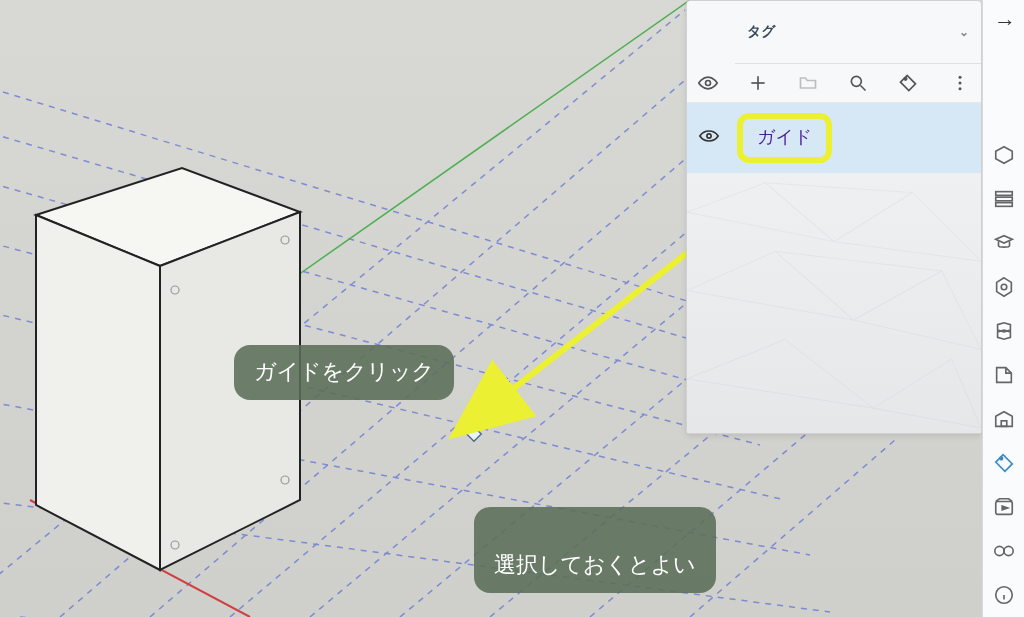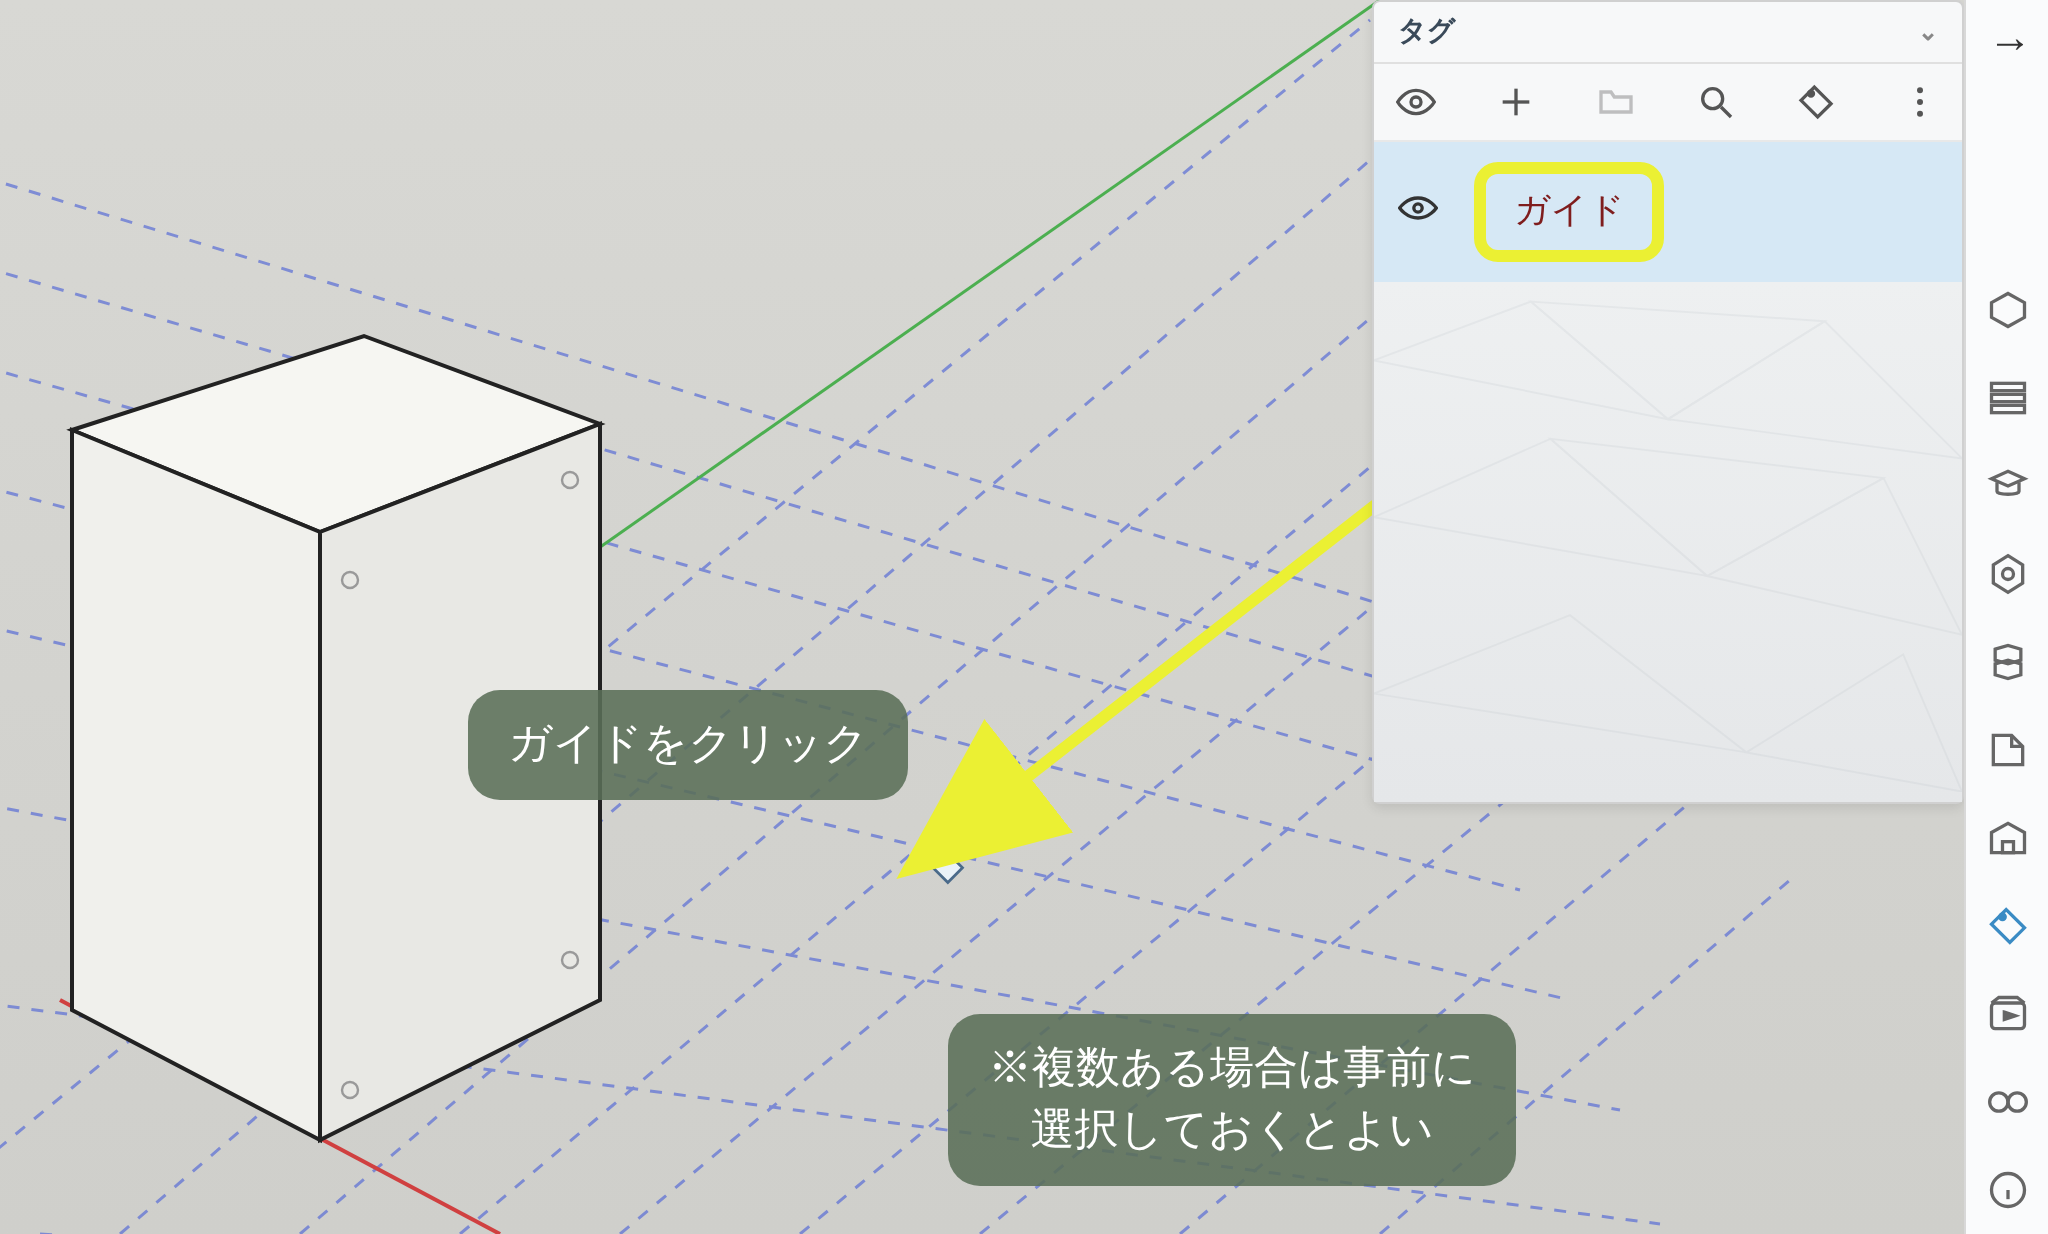--- a/index.html
+++ b/index.html
@@ -25,26 +25,27 @@
       top: 0;
       width: 296px;
       background: #f7f8f9;
       border: 1px solid #d0d0d0;
       border-radius: 4px;
       box-shadow: 0 2px 6px rgba(0,0,0,0.1);
     }
     .panel-header {
       display: flex;
       align-items: center;
-      padding: 6px 12px;
+      padding: 22px 12px;
       font-size: 14px;
       color: #3a4a5a;
       font-weight: 600;
       border-bottom: 1px solid #e0e0e0;
       position: relative;
+      margin-left: 48px;
     }
     .panel-header .collapse {
       margin-left: auto;
       color: #888;
       font-size: 12px;
     }
     .panel-toolbar {
       display: flex;
       align-items: center;
       padding: 8px 10px;
@@ -68,21 +69,21 @@
       padding: 10px 12px;
       gap: 16px;
     }
     .tag-row .eye { color: #333; width:22px; }
     .tag-row .eye svg { width:20px; height:14px; }
     .tag-name-box {
       border: 6px solid #ebf033;
       border-radius: 12px;
       padding: 6px 14px 8px 14px;
       font-size: 18px;
-      color: #7f1d1d;
+      color: #4c1d95;
       background: transparent;
     }
     .panel-body-empty {
       height: 260px;
       background: linear-gradient(180deg, #eef0f1 0%, #e5e7e9 100%);
       position: relative;
       overflow: hidden;
     }
     .lowpoly {
       position: absolute; inset: 0;
@@ -215,21 +216,21 @@
 
   <div class="annotation" style="left:234px; top:345px;">
     <span>ガイドをクリック</span>
   </div>
 
   <div class="annotation" style="left:700px; top:146px;">
     <span>追加したタグを押す</span>
   </div>
 
   <div class="annotation" style="left:474px; top:507px; white-space:normal;">
-    <span>※複数ある場合は事前に</span><br>
+    <br>
     <span>選択しておくとよい</span>
   </div>
 </div>
 
 <div class="panel">
   <div class="panel-header">
     <span>タグ</span>
     <span class="collapse">⌄</span>
   </div>
   <div class="panel-toolbar">

